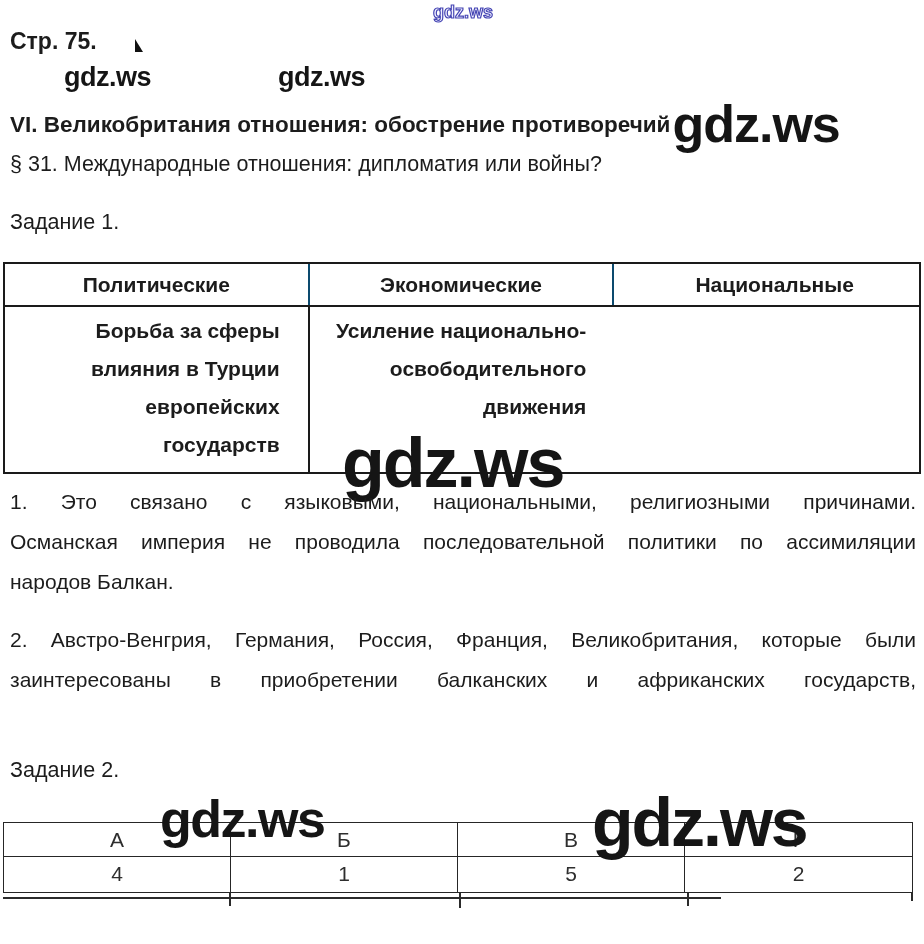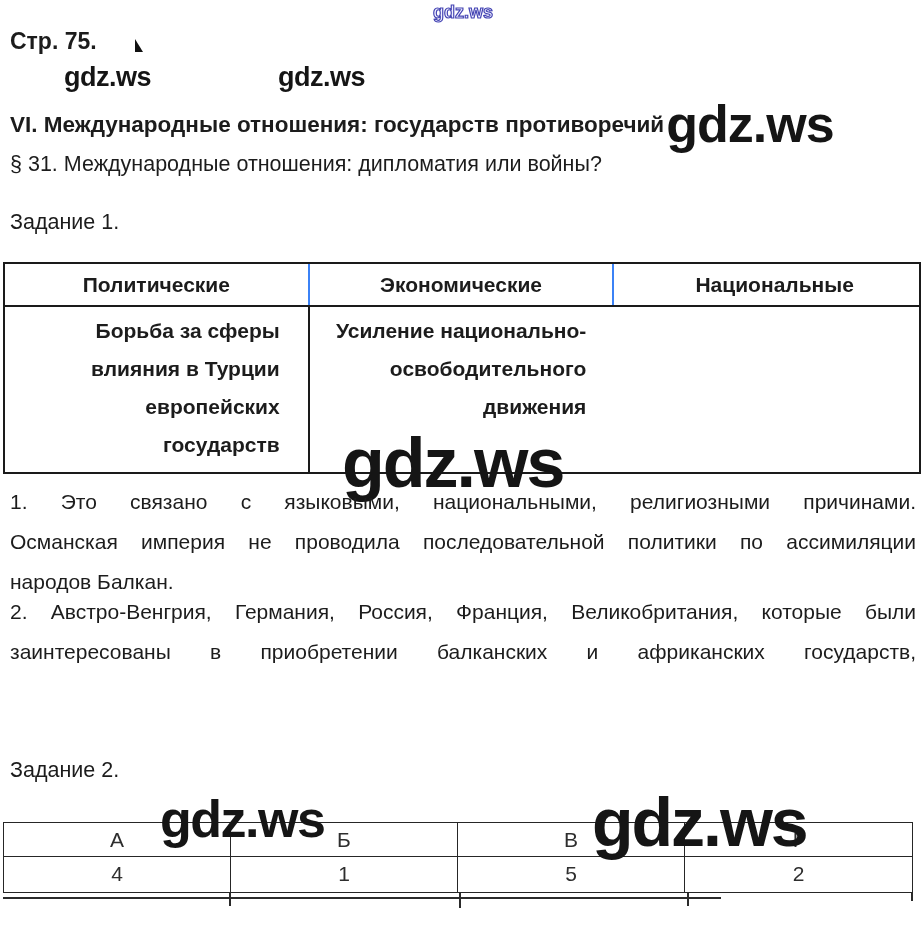--- a/index.html
+++ b/index.html
@@ -21,21 +21,21 @@
   .wm-t2r{font-size:68px;letter-spacing:-2px;}
   
   .h-bold{font-weight:normal;font-size:21.5px;white-space:nowrap;}
   .page-label{font-weight:bold;font-size:23px;display:flex;align-items:flex-end;}
   .crop-mark{display:inline-block;width:0;height:0;border-bottom:13px solid #111;border-right:8px solid transparent;margin-left:17px;margin-bottom:3px;}
   .section-row{display:flex;align-items:baseline;white-space:nowrap;}
   .section-title{font-weight:bold;font-size:22.5px;}
   
   .t1{left:3px;top:262px;width:918px;border:2px solid #1a1a1a;box-sizing:border-box;background:transparent;}
   .t1 .hrow{display:grid;grid-template-columns:1fr 1fr 1fr;border-bottom:2px solid #1a1a1a;}
-  .t1 .hcell{height:41px;line-height:41px;text-align:center;font-weight:bold;font-size:21px;border-right:2px solid #3b82f6;}
+  .t1 .hcell{height:41px;line-height:41px;text-align:center;font-weight:bold;font-size:21px;border-right:2px solid #0c4a6e;}
   .t1 .hcell:last-child,.t1 .bcell:last-child{border-right:none;padding-left:16px;}
   .t1 .brow{display:grid;grid-template-columns:1fr 1fr 1fr;}
   .t1 .bcell{min-height:118px;border-right:2px solid #1a1a1a;font-size:21px;line-height:38px;text-align:right;padding:5px 28px 8px 28px;font-weight:bold;}
   
   .para{left:10px;width:906px;font-size:21px;line-height:40px;}
   .jline{text-align:justify;text-align-last:justify;height:40px;overflow:hidden;}
   .lline{text-align:left;height:40px;}
   
   .t2{left:3px;top:822px;width:910px;border:1.5px solid #262626;box-sizing:border-box;}
   .t2 .hrow{display:grid;grid-template-columns:1fr 1fr 1fr 1fr;border-bottom:1.5px solid #262626;}
@@ -52,21 +52,21 @@
 
 <div class="abs page-label" style="left:10px;top:28px;gap:21px;">
   <span>Стр. 75.</span>
   <span class="crop-mark"></span>
 </div>
 
 <div class="abs wm wm-sm" style="left:64px;top:64px;">gdz.ws</div>
 <div class="abs wm wm-sm" style="left:278px;top:64px;">gdz.ws</div>
 
 <div class="abs section-row" style="left:10px;top:88px;">
-  <span class="section-title">VI. Международные отношения: государств противоречий</span>
+  <span class="section-title">VI. Великобритания отношения: обострение противоречий</span>
   <span class="wm wm-inline">gdz.ws</span>
 </div>
 
 <div class="abs h-bold" style="left:10px;top:152px;">§ 31. Международные отношения: дипломатия или войны?</div>
 
 <div class="abs h-bold" style="left:10px;top:210px;">Задание 1.</div>
 
 <div class="abs t1">
   <div class="hrow">
     <div class="hcell">Политические</div>
@@ -80,21 +80,21 @@
 </div>
 
 <div class="abs wm wm-mid" style="left:342px;top:428px;">gdz.ws</div>
 
 <div class="abs para" style="top:482px;">
   <div class="jline">1. Это связано с языковыми, национальными, религиозными причинами.</div>
   <div class="jline">Османская империя не проводила последовательной политики по ассимиляции</div>
   <div class="lline">народов Балкан.</div>
 </div>
 
-<div class="abs para" style="top:592px;">
+<div class="abs para" style="top:620px;">
   <div class="jline">2. Австро-Венгрия, Германия, Россия, Франция, Великобритания, которые были</div>
   <div class="jline">заинтересованы в приобретении балканских и африканских государств,</div>
 </div>
 
 <div class="abs h-bold" style="left:10px;top:758px;">Задание 2.</div>
 
 <div class="abs wm wm-t2l" style="left:160px;top:793px;z-index:3;">gdz.ws</div>
 <div class="abs wm wm-t2r" style="left:592px;top:788px;z-index:3;">gdz.ws</div>
 
 <div class="abs t2">

